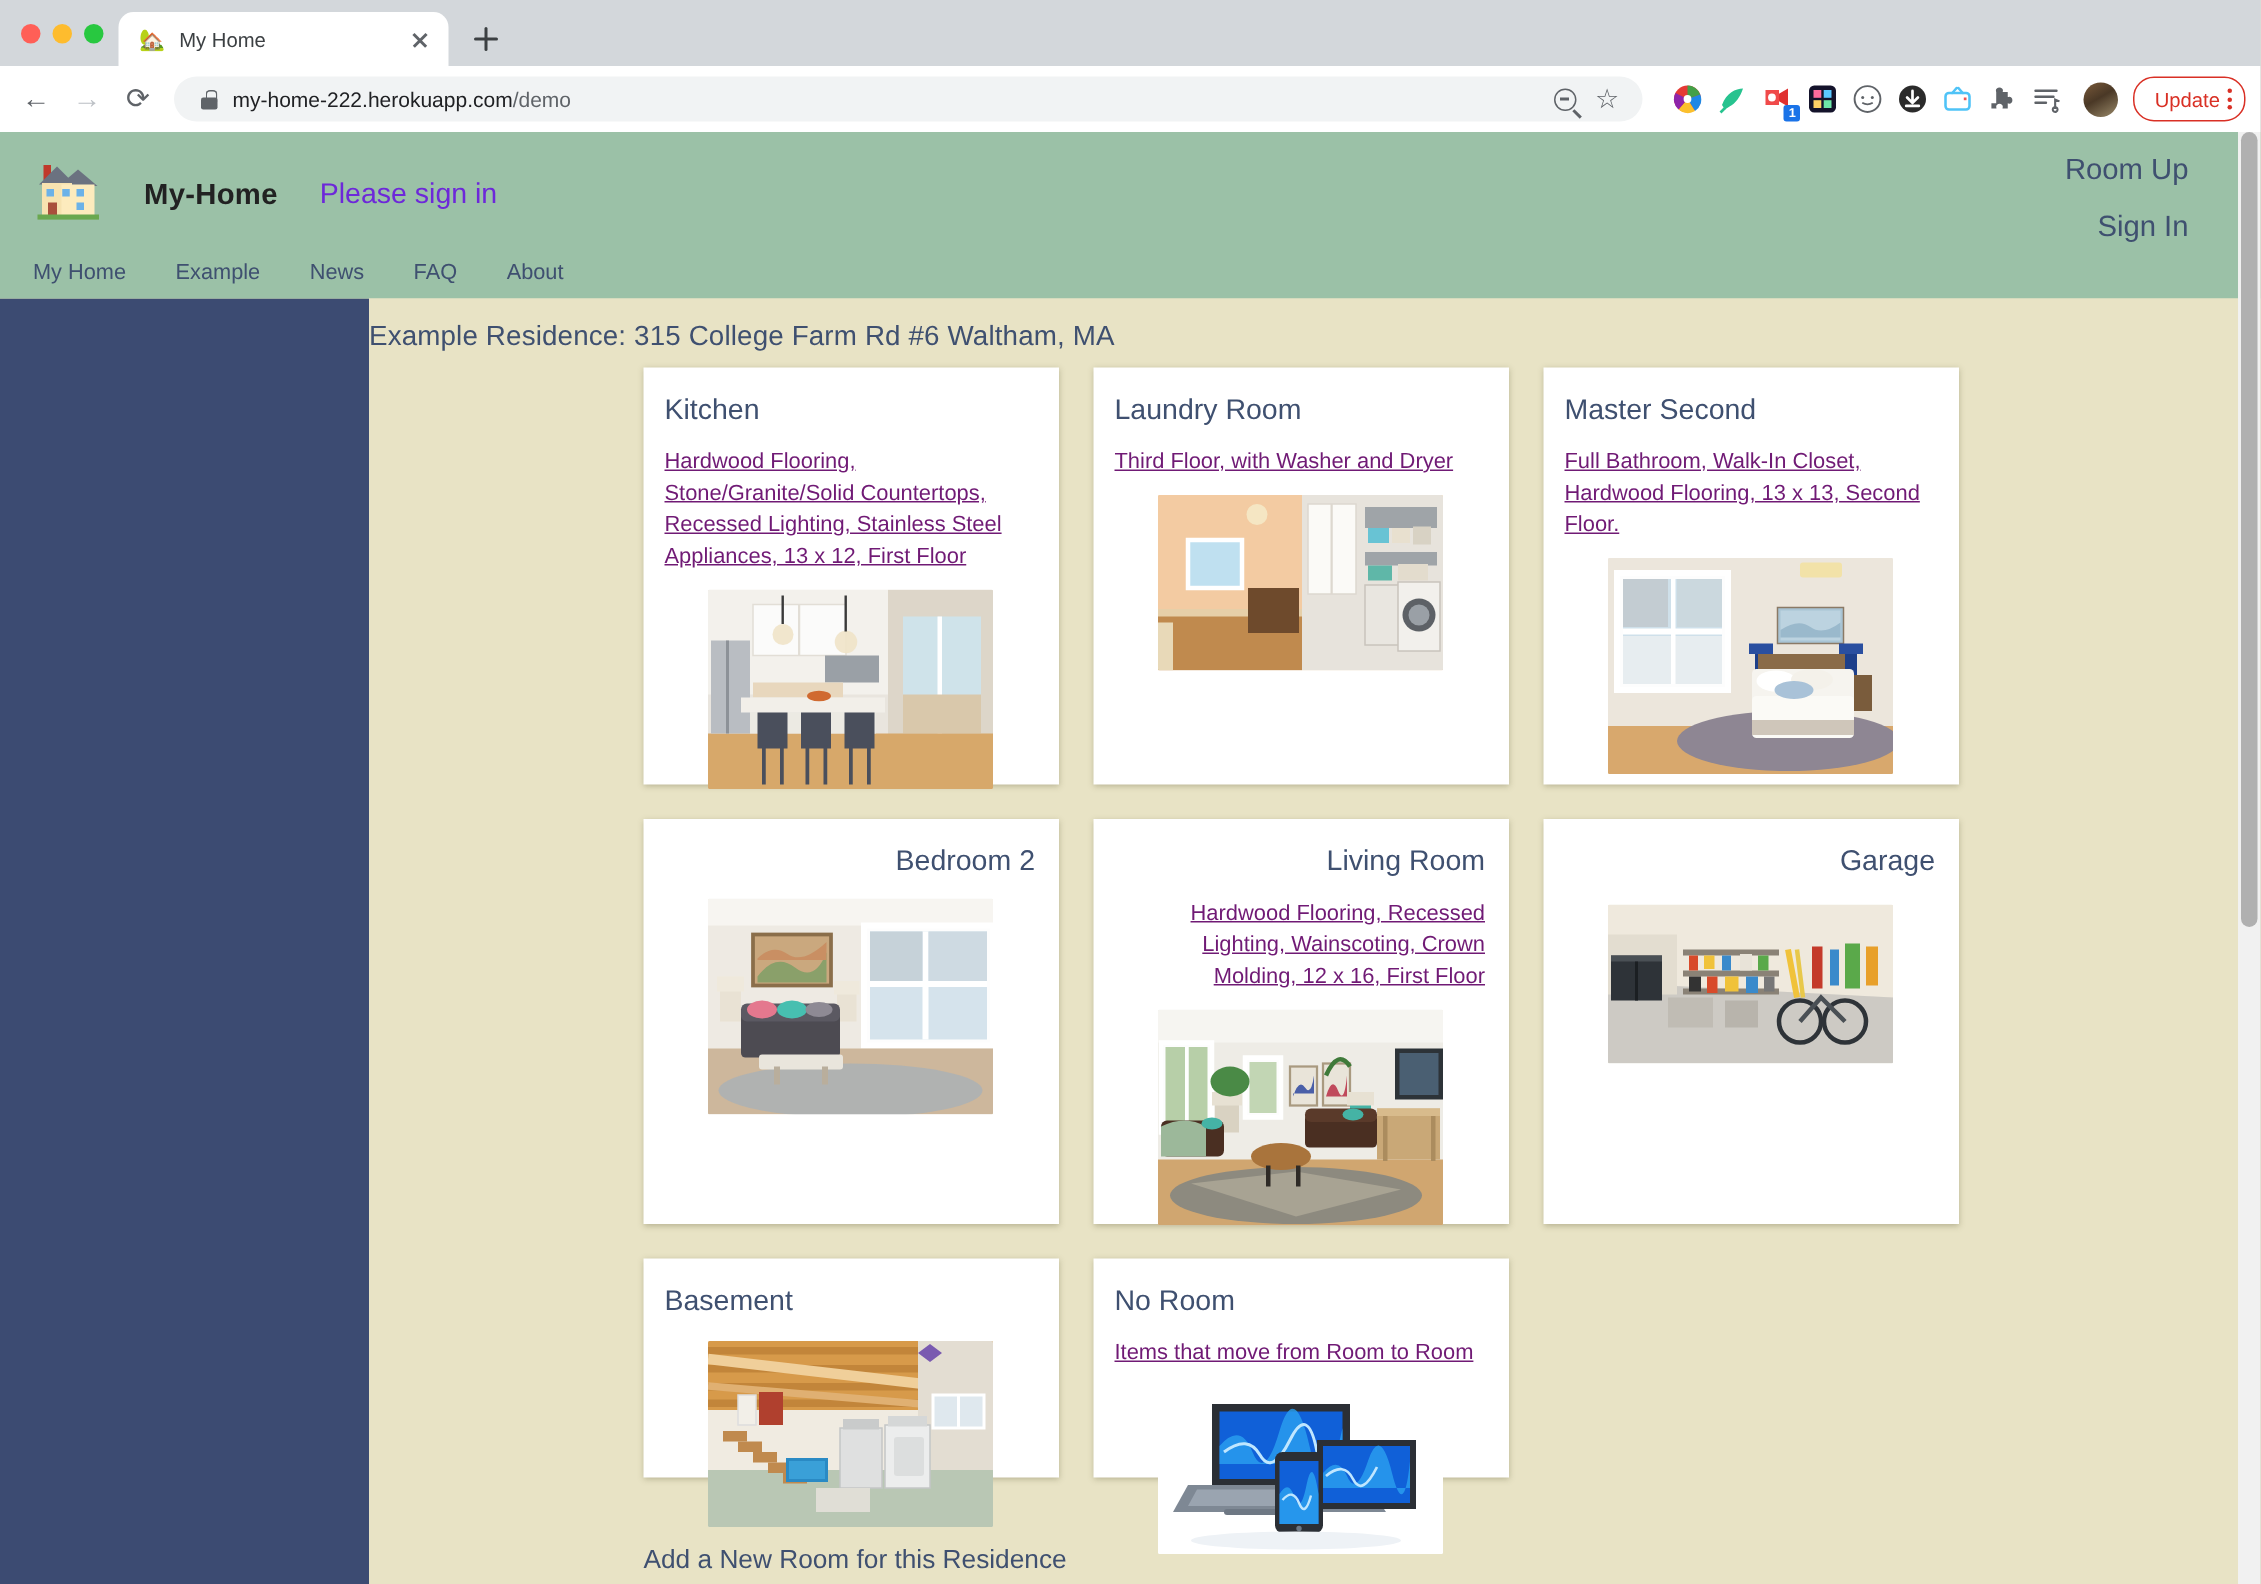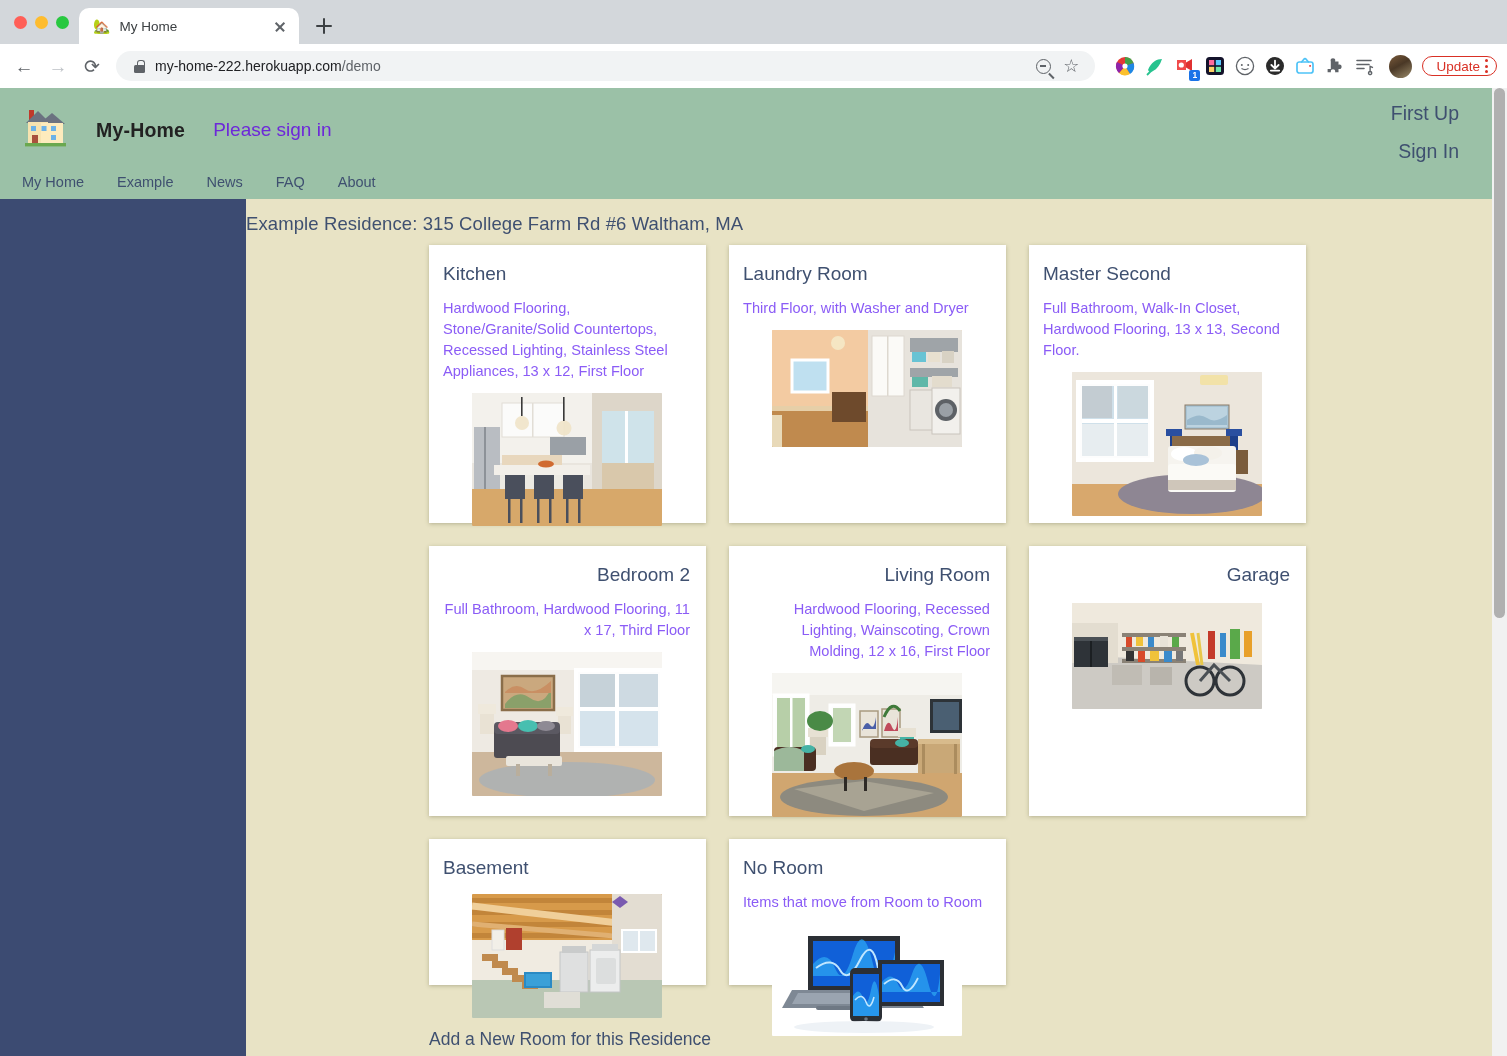--- a/index.html
+++ b/index.html
@@ -104,21 +104,21 @@
     font-size: 8.5px; line-height: 11px; min-width: 11px; text-align: center;
     border-radius: 2px; padding: 0 1px; font-weight: bold;
   }
   .avatar {
     width: 23px; height: 23px; border-radius: 50%;
     background: linear-gradient(150deg,#7a5a3a 0%, #4a3826 45%, #9a8a6a 100%);
     flex: none; cursor: pointer;
   }
   .update-btn {
     border: 1.4px solid #d93025; color: #d93025; border-radius: 14px;
-    height: 20px; display: flex; align-items: center; gap: 5px;
+    height: 30px; display: flex; align-items: center; gap: 5px;
     padding: 0 8px 0 13px; font-size: 13.5px; margin-left: 8px; cursor: pointer;
     white-space: nowrap;
   }
   .kebab { display: flex; flex-direction: column; gap: 2.5px; }
   .kebab i { width: 3px; height: 3px; border-radius: 50%; background: #d93025; display: block; }
 
   
   .viewport {
     position: absolute; left: 0; top: 88px; right: 0; bottom: 0;
     background: #e8e3c5; overflow: hidden;
@@ -165,21 +165,21 @@
     box-shadow: 0 1px 4px rgba(90,85,50,.35);
     padding: 18px 16px 14px 14px;
   }
   .card.r1 { height: 278px; }
   .card.r2 { height: 270px; text-align: right; }
   .card.r3 { height: 146px; }
   .card-title {
     font-size: 19px; color: #3f5070; margin-bottom: 12px; line-height: 1.2;
   }
   .card-desc {
-    font-size: 14.6px; color: #8b5cf6; line-height: 1.45; margin-bottom: 11px;
+    font-size: 14.6px; color: #701a75; line-height: 1.45; margin-bottom: 11px; text-decoration: underline;
   }
   .thumb {
     width: 190px; height: 133px; margin: 0 auto; display: block;
     border-radius: 1px; overflow: hidden; position: relative;
   }
   .thumb svg { display: block; width: 100%; height: 100%; }
 
   .addlink {
     position: absolute; left: 183px; bottom: 6px;
     font-size: 17.5px; color: #3f5070; text-decoration: none; cursor: pointer;
@@ -326,21 +326,21 @@
             <rect x="10" y="29" width="6" height="9" fill="#a9503c"></rect>
             <rect x="29" y="29" width="5" height="5" fill="#6cb2e8"></rect>
             <rect x="3" y="37" width="41" height="3.4" fill="#6aa84f"></rect>
           </svg>
         </span>
         <span class="brand">My-Home</span>
         <span class="signin-note">Please sign in</span>
       </div>
 
       <div class="authlinks">
-        <a>First Up</a>
+        <a>Room Up</a>
         <a>Sign In</a>
       </div>
 
       <div class="navbar">
         <a>My Home</a>
         <a>Example</a>
         <a>News</a>
         <a>FAQ</a>
         <a>About</a>
       </div>
@@ -457,21 +457,20 @@
                 <ellipse cx="112" cy="82" rx="13" ry="7" fill="#fff"></ellipse>
                 <ellipse cx="136" cy="81" rx="14" ry="7" fill="#f4f1ea"></ellipse>
                 <ellipse cx="124" cy="88" rx="13" ry="6" fill="#a9c2d8"></ellipse>
                 <rect x="96" y="108" width="68" height="10" fill="#cfc6ba"></rect>
               </svg>
             </span>
           </div>
 
           <div class="card r2">
             <div class="card-title">Bedroom 2</div>
-            <div class="card-desc">Full Bathroom, Hardwood Flooring, 11 x 17, Third Floor</div>
             <span class="thumb" style="height:144px">
               <svg viewBox="0 0 190 144" preserveAspectRatio="none">
                 <rect width="190" height="144" fill="#eeeae3"></rect>
                 <rect x="0" y="0" width="190" height="18" fill="#f7f5f1"></rect>
                 <rect x="104" y="18" width="86" height="80" fill="#fdfdfd" stroke="#fff" stroke-width="4"></rect>
                 <rect x="108" y="22" width="78" height="72" fill="#d5e3ec"></rect>
                 <rect x="143" y="22" width="4" height="72" fill="#fff"></rect>
                 <rect x="108" y="55" width="78" height="4" fill="#fff"></rect>
                 <rect x="108" y="22" width="35" height="33" fill="#c6d2d9"></rect>
                 <rect x="147" y="22" width="39" height="33" fill="#cedae2"></rect>

